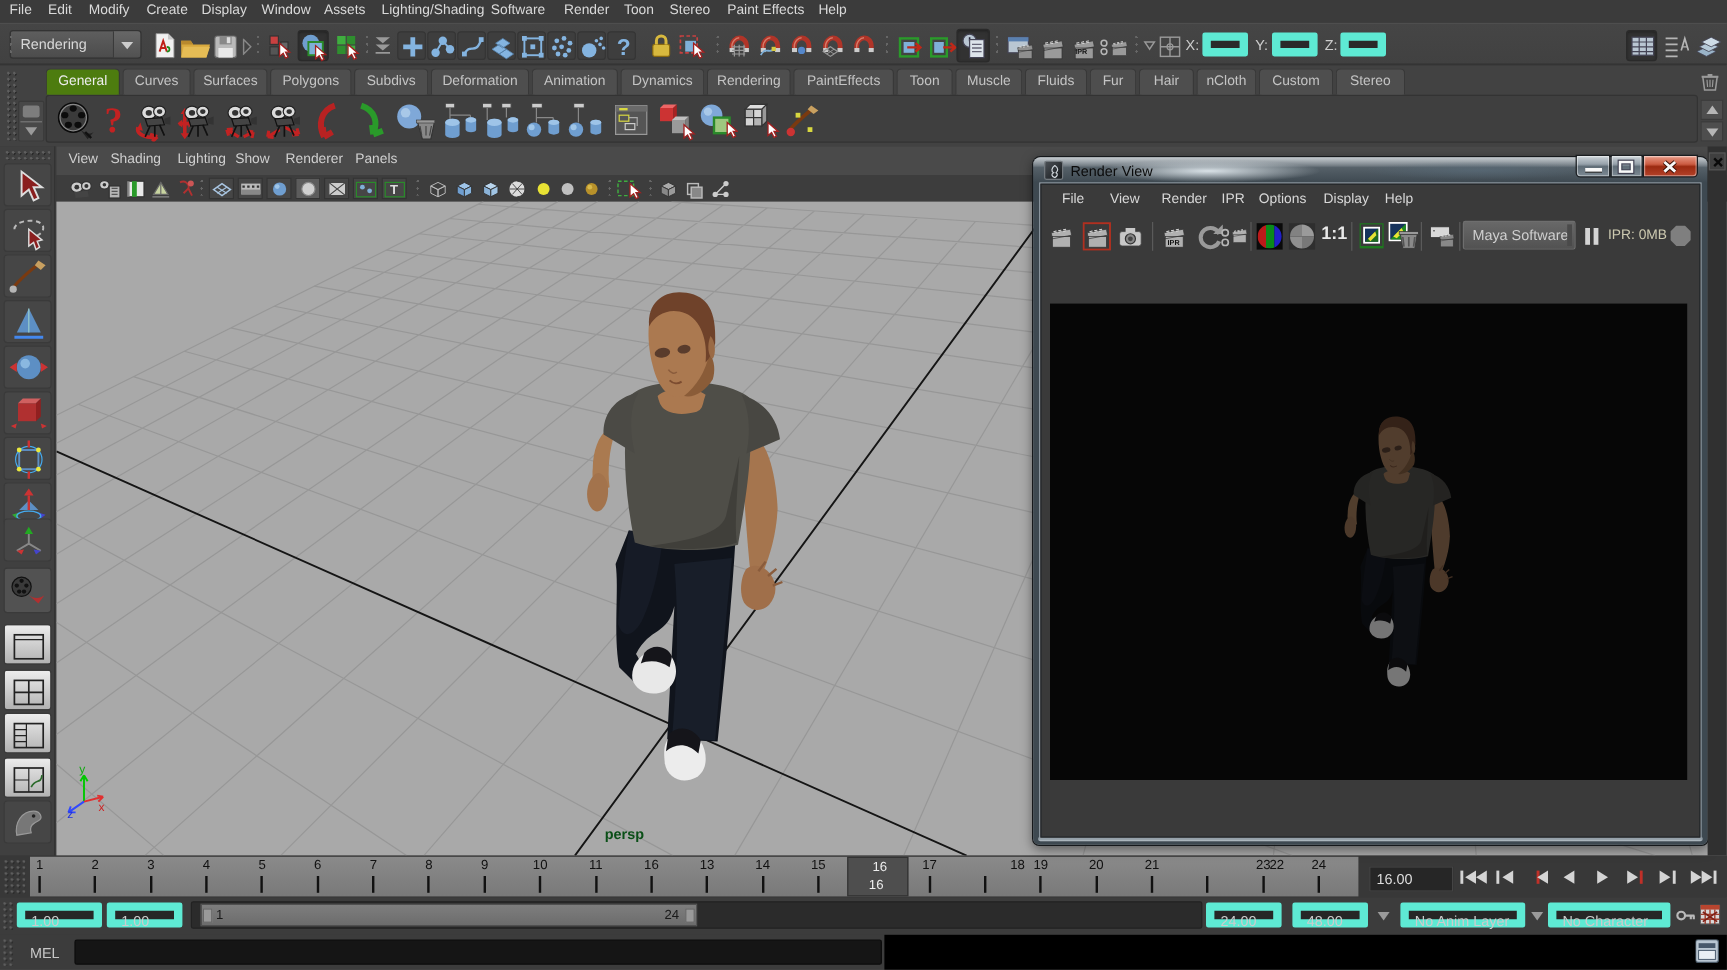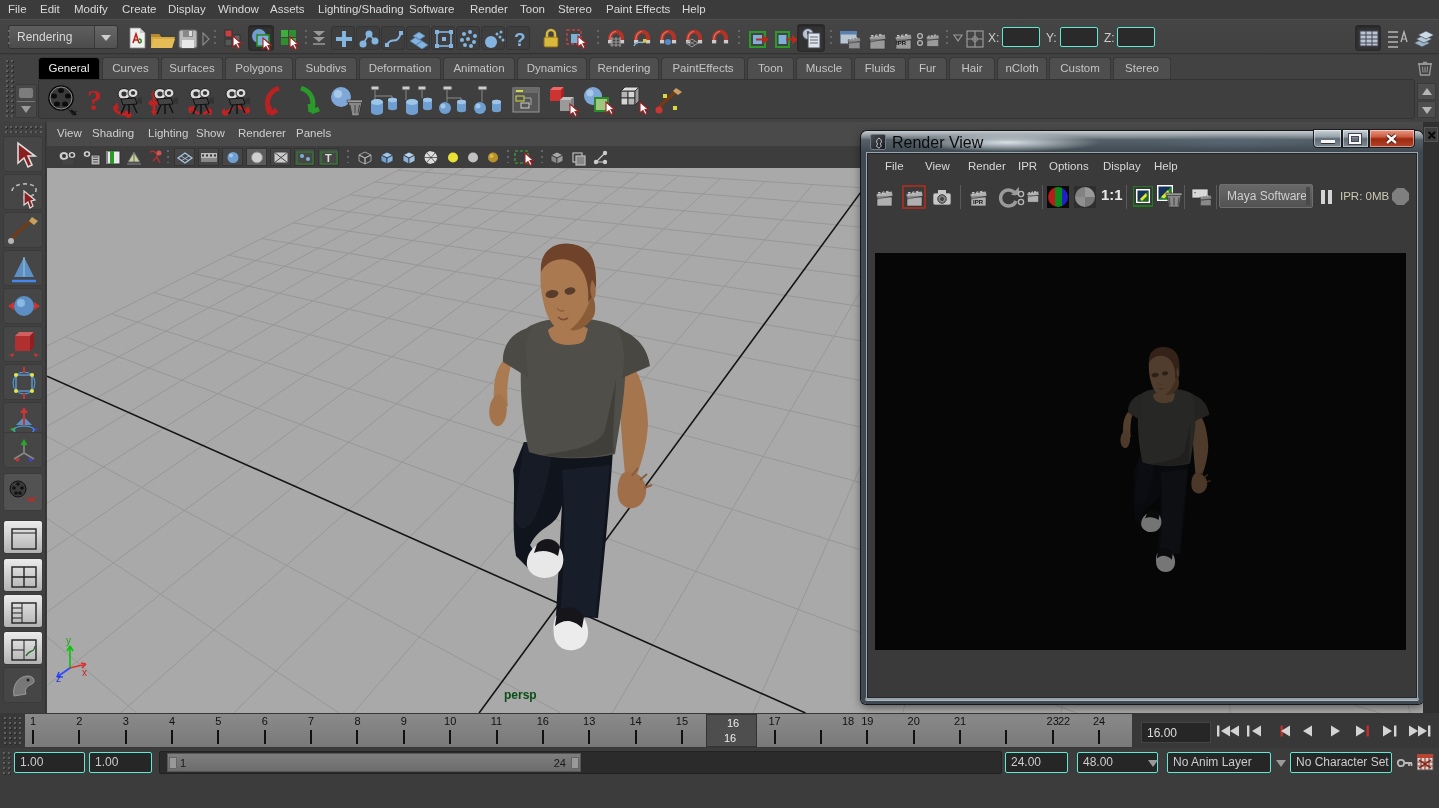--- a/index.html
+++ b/index.html
@@ -13,48 +13,48 @@
 .tbtn{position:absolute;top:6px;width:24px;height:24px;background:#3e3e3e;border:1px solid #353535;border-radius:3px}
 .tbtn.pressed{background:#323232;border:1px solid #2a2a2a;box-shadow:inset 0 1px 2px #222}
 .dots{position:absolute;background-image:radial-gradient(circle 1px at 2px 2px,#5f5f5f 1px,transparent 1.2px),radial-gradient(circle 1px at 2px 2px,#2a2a2a 1px,transparent 1.2px);background-size:5px 5px,5px 5px;background-position:0 0,1px 1px}
 .vsep{position:absolute;top:8px;width:3px;height:20px;background:radial-gradient(circle 1px at 1px 3px,#666 1px,transparent 1px),radial-gradient(circle 1px at 1px 9px,#666 1px,transparent 1px),radial-gradient(circle 1px at 1px 15px,#666 1px,transparent 1px)}
 #renddrop{position:absolute;left:8px;top:5px;width:110px;height:24px;background:linear-gradient(#5e5e5e,#4c4c4c);border:1px solid #333;border-radius:3px;color:#d8d8d8;font-size:12px;line-height:23px;padding-left:8px}
 #renddrop:after{content:"";position:absolute;right:0;top:0;width:22px;height:22px;background:linear-gradient(#676767,#515151);border-left:1px solid #3a3a3a;border-radius:0 3px 3px 0}
 #renddrop b{position:absolute;right:6px;top:9px;width:0;height:0;border:5px solid transparent;border-top:6px solid #ccc;z-index:2}
 
 #shelf{left:0;top:55px;width:1439px;height:67px;background:#424242}
 .stab{position:absolute;top:2px;height:22px;background:#4e4e4e;border:1px solid #383838;border-bottom:none;border-radius:4px 4px 0 0;color:#c4c4c4;font-size:11.5px;text-align:center;line-height:21px}
-.stab.act{background:#000000;color:#eee}
+.stab.act{background:#4d7c0f;color:#eee}
 #shelfbox{position:absolute;left:38px;top:24px;width:1377px;height:40px;background:#3f3f3f;border:1px solid #333;border-radius:3px}
 
 #leftbar{left:0;top:122px;width:46px;height:591px;background:#404040;border-right:1px solid #333}
 .ltool{position:absolute;left:3px;width:40px;height:36px;background:#464646;border:1px solid #3a3a3a;border-radius:3px}
 .ltool.lite{background:linear-gradient(#ececec,#b2b2b2)}
 
 #vpmenu{left:47px;top:122px;width:1392px;height:24px;background:#4a4a4a;color:#cfcfcf;font-size:11.5px}
 #vpmenu span{position:absolute;top:5px}
 #vpicons{left:47px;top:146px;width:1392px;height:22px;background:#3d3d3d}
 #vpcanvas{left:47px;top:168px;width:1392px;height:545px;background:#a9a9a9}
 
 #timeline{left:0;top:713px;width:1439px;height:35px;background:#383838}
 #ruler{position:absolute;left:25px;top:1px;width:1107px;height:33px;background:linear-gradient(#8a8a8a,#797979)}
 #ruler span{position:absolute;top:1px;font-size:11px;color:#111;transform:translateX(-50%)}
 #ruler i{position:absolute;top:16px;width:2px;height:14px;background:#111;transform:translateX(-50%)}
 #curframe{position:absolute;left:681px;top:0;width:51px;height:33px;background:#4e4e4e;border:1px solid #333;color:#eee;font-size:11px}
 #tfield{position:absolute;left:1141px;top:9px;width:70px;height:21px;background:#262626;border:1px solid #444;color:#ddd;font-size:12px;line-height:20px;padding-left:5px}
 #rangerow{left:0;top:748px;width:1439px;height:31px;background:#3c3c3c}
-.nfield{position:absolute;top:4px;height:21px;background:#262626;border:1px solid #5eead4;color:#ccc;font-size:12px;line-height:19px;padding-left:5px;border-radius:2px}
+.nfield{position:absolute;top:4px;height:21px;background:#262626;border:7px solid #5eead4;color:#ccc;font-size:12px;line-height:19px;padding-left:5px;border-radius:2px}
 #rangegroove{position:absolute;left:159px;top:3px;width:843px;height:23px;background:#2b2b2b;border:1px solid #222;border-radius:2px}
 #rangebar{position:absolute;left:7px;top:1px;width:414px;height:19px;background:linear-gradient(#7e7e7e,#6c6c6c);border:1px solid #555;color:#1a1a1a;font-size:11px}
 #melrow{left:0;top:779px;width:1439px;height:29px;background:#3c3c3c;color:#c8c8c8;font-size:12px}
 #melfield{position:absolute;left:62px;top:4px;width:673px;height:21px;background:#151515;border:1px solid #0c0c0c;border-radius:2px}
 #melout{position:absolute;left:737px;top:0;width:702px;height:29px;background:#000}
 
 #rwin{left:861px;top:131px;width:562px;height:573px;border-radius:6px 6px 5px 5px;background:linear-gradient(#808c95 0,#556068 9px,#3e4951 21px);box-shadow:0 0 0 1px #15181b,0 3px 10px rgba(0,0,0,.5)}
-#rtitle{position:absolute;left:0;top:0;width:100%;height:22px;color:#0b0b0b;font-size:16px;line-height:12px}
+#rtitle{position:absolute;left:0;top:0;width:100%;height:22px;color:#0b0b0b;font-size:12px;line-height:12px}
 #rcontent{position:absolute;left:6px;top:22px;width:550px;height:545px;background:#3a3a3a;border:1px solid #23272a;box-shadow:0 0 0 1px #9aa5ad}
 #rmenu{position:absolute;left:0;top:6px;width:100%;height:20px;color:#d8d8d8;font-size:11.5px}
 #rmenu span{position:absolute}
 #rcanvas{position:absolute;left:7px;top:99px;width:531px;height:397px;background:#060606}
 .rstat{position:absolute;width:100%;color:#cfcfcf;font-size:12px;font-weight:bold;text-align:center}
 .winbtn{position:absolute;top:-2px;height:19px;border:1px solid #1a1d20;background:linear-gradient(#cdd4d9 0%,#96a1aa 40%,#5f6c76 52%,#7e8b95);box-shadow:inset 0 0 0 1px rgba(255,255,255,.45)}
 </style></head>
 <body>
 <div id="root">
 <svg width="0" height="0" style="position:absolute">
@@ -955,38 +955,49 @@
 <div class="nfield" style="left:89px;width:63px">1.00</div>
 <div id="rangegroove">
         <div id="rangebar">
           <span style="position:absolute;left:12px;top:3px">1</span>
           <span style="position:absolute;right:14px;top:3px">24</span>
 <div style="position:absolute;left:1px;top:3px;width:8px;height:12px;background:#999;border:1px solid #666"></div>
 <div style="position:absolute;right:1px;top:3px;width:8px;height:12px;background:#999;border:1px solid #666"></div>
         </div>
       </div>
 <div class="nfield" style="left:1005px;width:63px">24.00</div>
-<div class="nfield" style="left:1077px;width:81px">48.00</div>
+<div class="nfield" style="left:1077px;width:63px">48.00</div>
 <svg style="position:absolute;left:1146px;top:10px" width="14" height="10" viewBox="0 0 14 10">
         <path d="M2 2 L12 2 L7 9 Z" fill="#9a9a9a"></path>
       </svg>
 <div class="nfield" style="left:1167px;width:104px">No Anim Layer</div>
 <svg style="position:absolute;left:1274px;top:10px" width="14" height="10" viewBox="0 0 14 10">
         <path d="M2 2 L12 2 L7 9 Z" fill="#9a9a9a"></path>
       </svg>
 <div class="nfield" style="left:1290px;width:102px">No Character Set</div>
 <svg style="position:absolute;left:1396px;top:8px" width="18" height="14" viewBox="0 0 18 14">
         <circle cx="5" cy="7" r="3.2" fill="none" stroke="#b9b9b9" stroke-width="1.8"></circle>
         <path d="M8 7 L16 7 M13 7 L13 10 M15.5 7 L15.5 10" stroke="#b9b9b9" stroke-width="1.8"></path>
       </svg>
 <svg style="position:absolute;left:1417px;top:6px" width="17" height="17" viewBox="0 0 17 17">
         <rect x="0" y="0" width="16" height="16" fill="#d8d8d8" stroke="#555"></rect>
         <rect x="0" y="0" width="16" height="4" fill="#b8452f"></rect>
         <path d="M4 4 L4 16 M8 4 L8 16 M12 4 L12 16 M0 8 L16 8 M0 12 L16 12" stroke="#a04030" stroke-width="1.2"></path>
         <path d="M2 6 L14 14 M14 6 L2 14" stroke="#802015" stroke-width="1.4"></path>
+      </svg>
+    </div>
+<div class="abs" id="melrow">
+      <div class="dots" style="left:2px;top:3px;width:9px;height:23px"></div>
+      <span style="position:absolute;left:25px;top:8px">MEL</span>
+      <div id="melfield"></div>
+      <div id="melout"></div>
+      <svg style="position:absolute;left:1413px;top:4px" width="20" height="21" viewBox="0 0 20 21">
+        <rect x="0" y="0" width="19" height="19" rx="2" fill="#b9c6d2" stroke="#4a5a68"></rect>
+        <rect x="2.5" y="3" width="14" height="4" fill="#47586b"></rect>
+        <rect x="2.5" y="9" width="14" height="7.5" fill="#e8eef4" stroke="#47586b" stroke-width=".8"></rect>
       </svg>
     </div>
 <div class="abs" id="rwin">
   <div id="rtitle">
     <div style="position:absolute;left:0;top:0;width:100%;height:8px;background:linear-gradient(rgba(255,255,255,.55),rgba(255,255,255,.08));border-radius:6px 6px 0 0"></div>
     <div style="position:absolute;left:20px;top:-1px;width:280px;height:25px;background:radial-gradient(ellipse 130px 13px at 45% 50%,rgba(232,240,245,.9),rgba(232,240,245,0) 72%)"></div>
         <div style="position:absolute;right:60px;top:2px;width:260px;height:18px;background:radial-gradient(ellipse 130px 10px at 50% 50%,rgba(90,110,125,.55),rgba(90,110,125,0) 75%)"></div>
     <div style="position:absolute;left:9px;top:3px;width:16px;height:16px;background:linear-gradient(135deg,#4a4f54,#16191c);border:1px solid #73797e;border-radius:2px"><svg width="16" height="16">
             <path d="M8 3 C5 5 5 8 7 9 C5 10 5 12 8 13 M8 3 C11 5 11 7 9 9 C11 10 10 12 8 13" stroke="#cfd5da" stroke-width="1" fill="none"></path>
           </svg></div>

